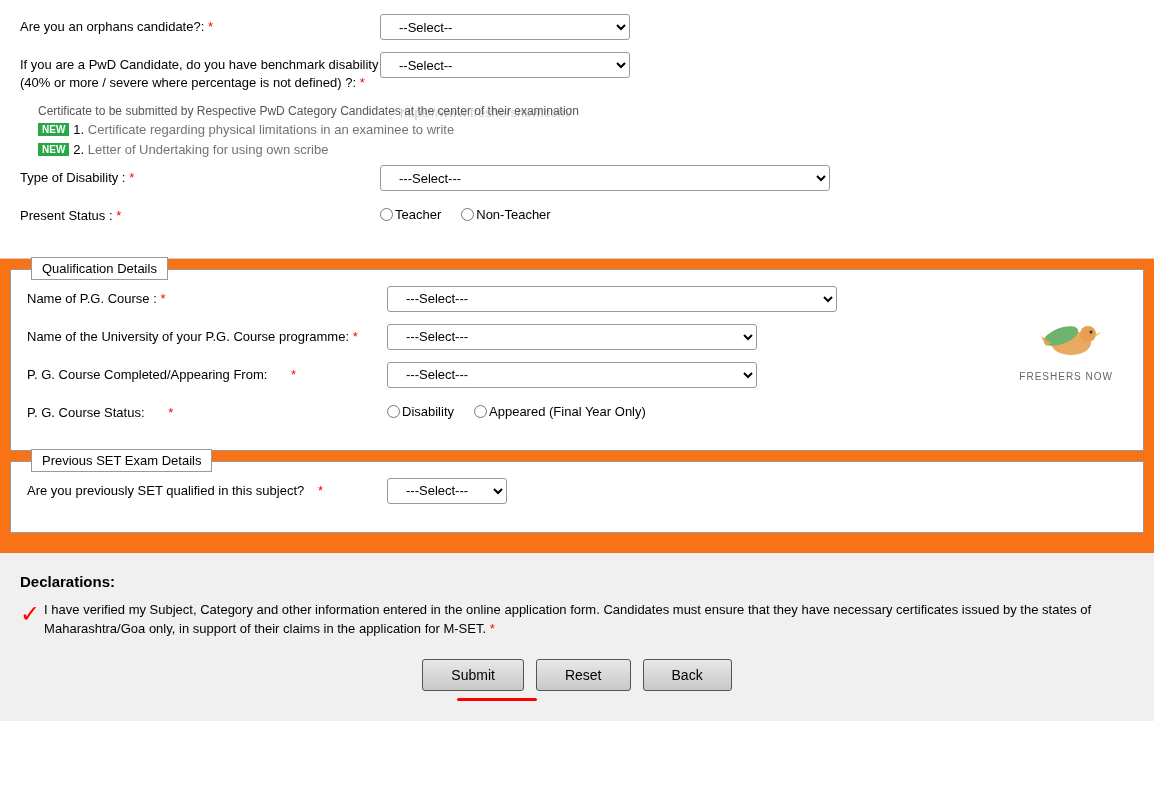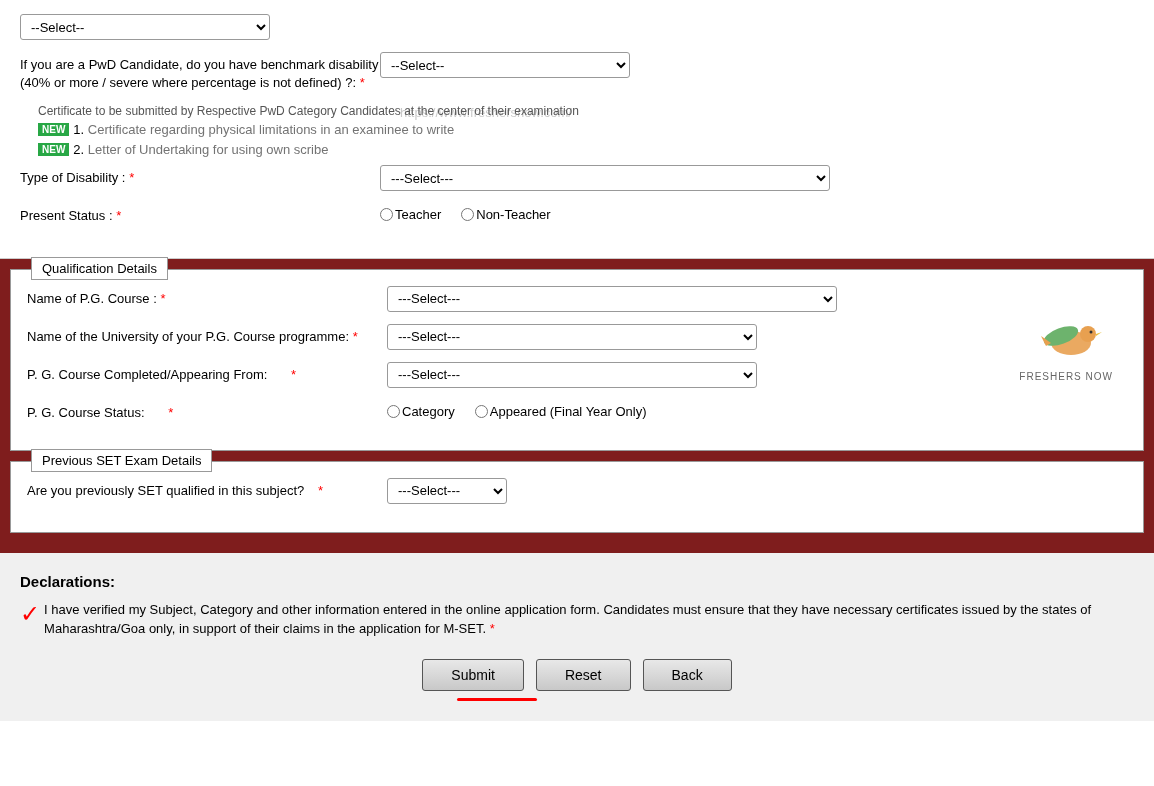--- a/index.html
+++ b/index.html
@@ -33,21 +33,21 @@
       padding-top: 4px;
       line-height: 1.4;
     }
     .required-star {
       color: red;
     }
     .form-control {
       font-size: 13px;
       border: 1px solid #999;
       border-radius: 3px;
-      padding: 3px 6px;
+      padding: 3px 14px;
       background: #fff;
     }
     select.form-control {
       width: 250px;
       height: 26px;
       cursor: pointer;
     }
     select.form-control-wide {
       width: 450px;
       height: 26px;
@@ -179,32 +179,36 @@
       position: absolute;
       bottom: -10px;
       left: 50%;
       transform: translateX(-120px);
       width: 80px;
       height: 3px;
       background: red;
       border-radius: 2px;
     }
     .sections-wrapper {
-      background: #7f1d1d;
+      background: #f97316;
       padding: 10px 0 10px 0;
     }
   </style>
 </head>
 <body>
 
 <div class="page-wrapper">
 
   <div class="top-section">
 
     <div class="form-row">
+      <div class="form-label">
+        <span>Are you an orphans candidate?:</span>
+        <span class="required-star">*</span>
+      </div>
       <select class="form-control">
         <option>--Select--</option>
       </select>
     </div>
 
     <div class="form-row">
       <div class="form-label">
         <span>If you are a PwD Candidate, do you have benchmark disability (40% or more / severe where percentage is not defined) ?:</span>
         <span class="required-star">*</span>
       </div>
@@ -316,21 +320,21 @@
       </div>
 
       <div class="form-row">
         <div class="form-label">
           <span>P. G. Course Status:</span>
           <span class="required-star" style="margin-left:20px;">*</span>
         </div>
         <div class="radio-group">
           <label class="radio-label">
             <input type="radio" name="pg_status" style="">
-            <span>Category</span>
+            <span>Disability</span>
           </label>
           <label class="radio-label">
             <input type="radio" name="pg_status" style="">
             <span>Appeared (Final Year Only)</span>
           </label>
         </div>
       </div>
 
     </div>
 

